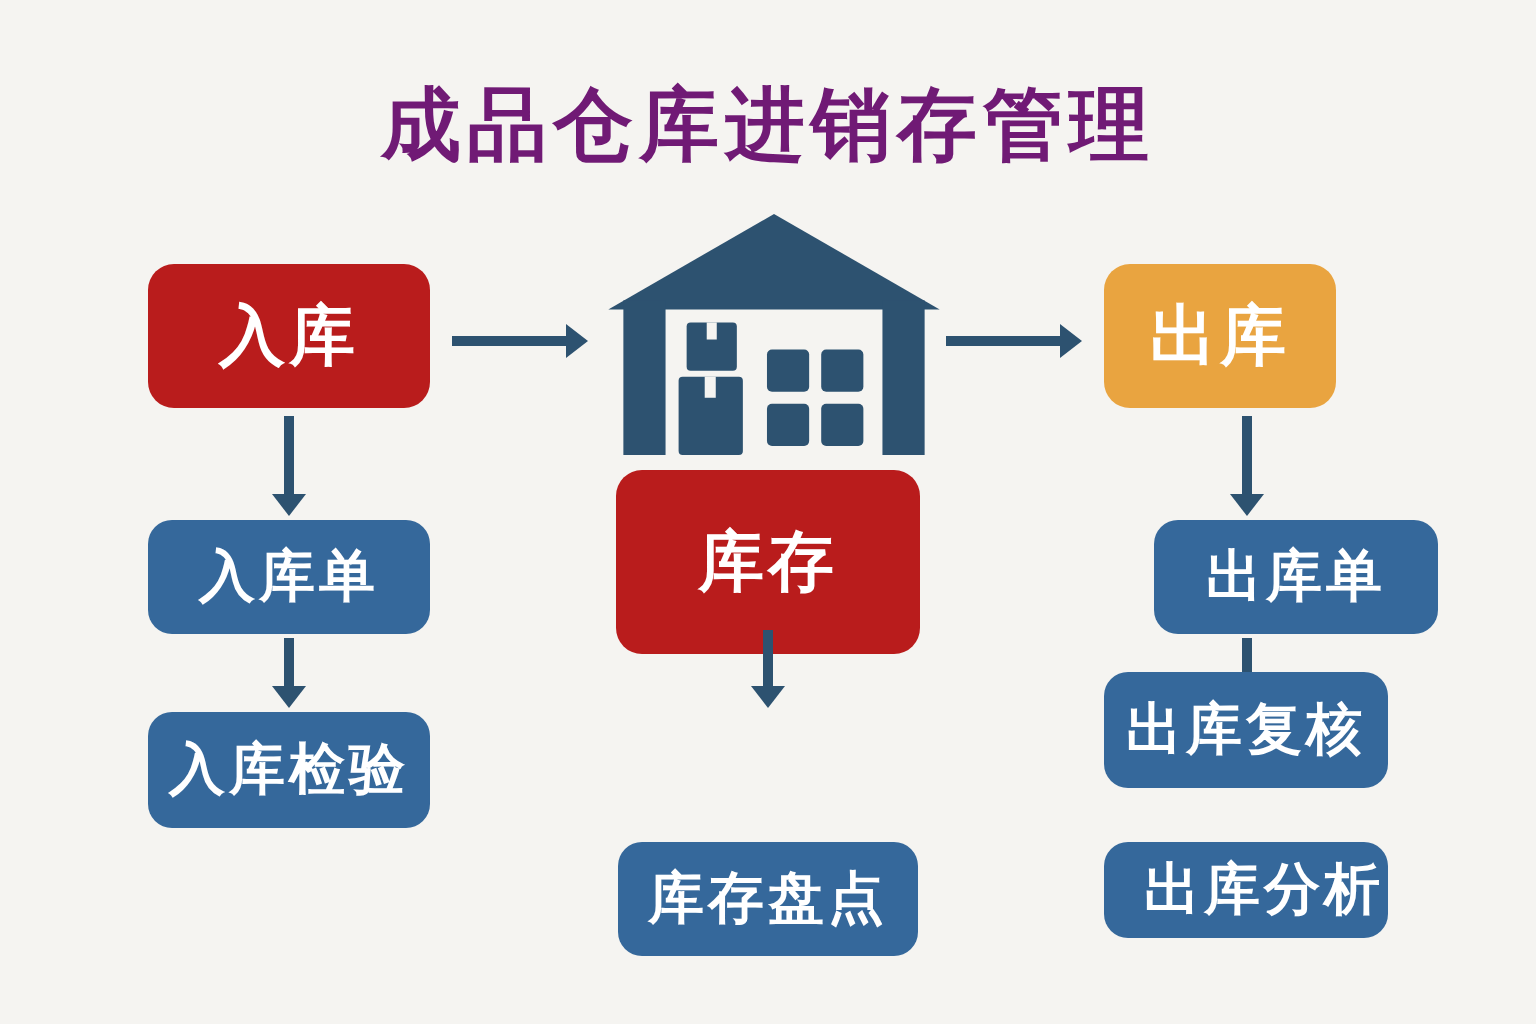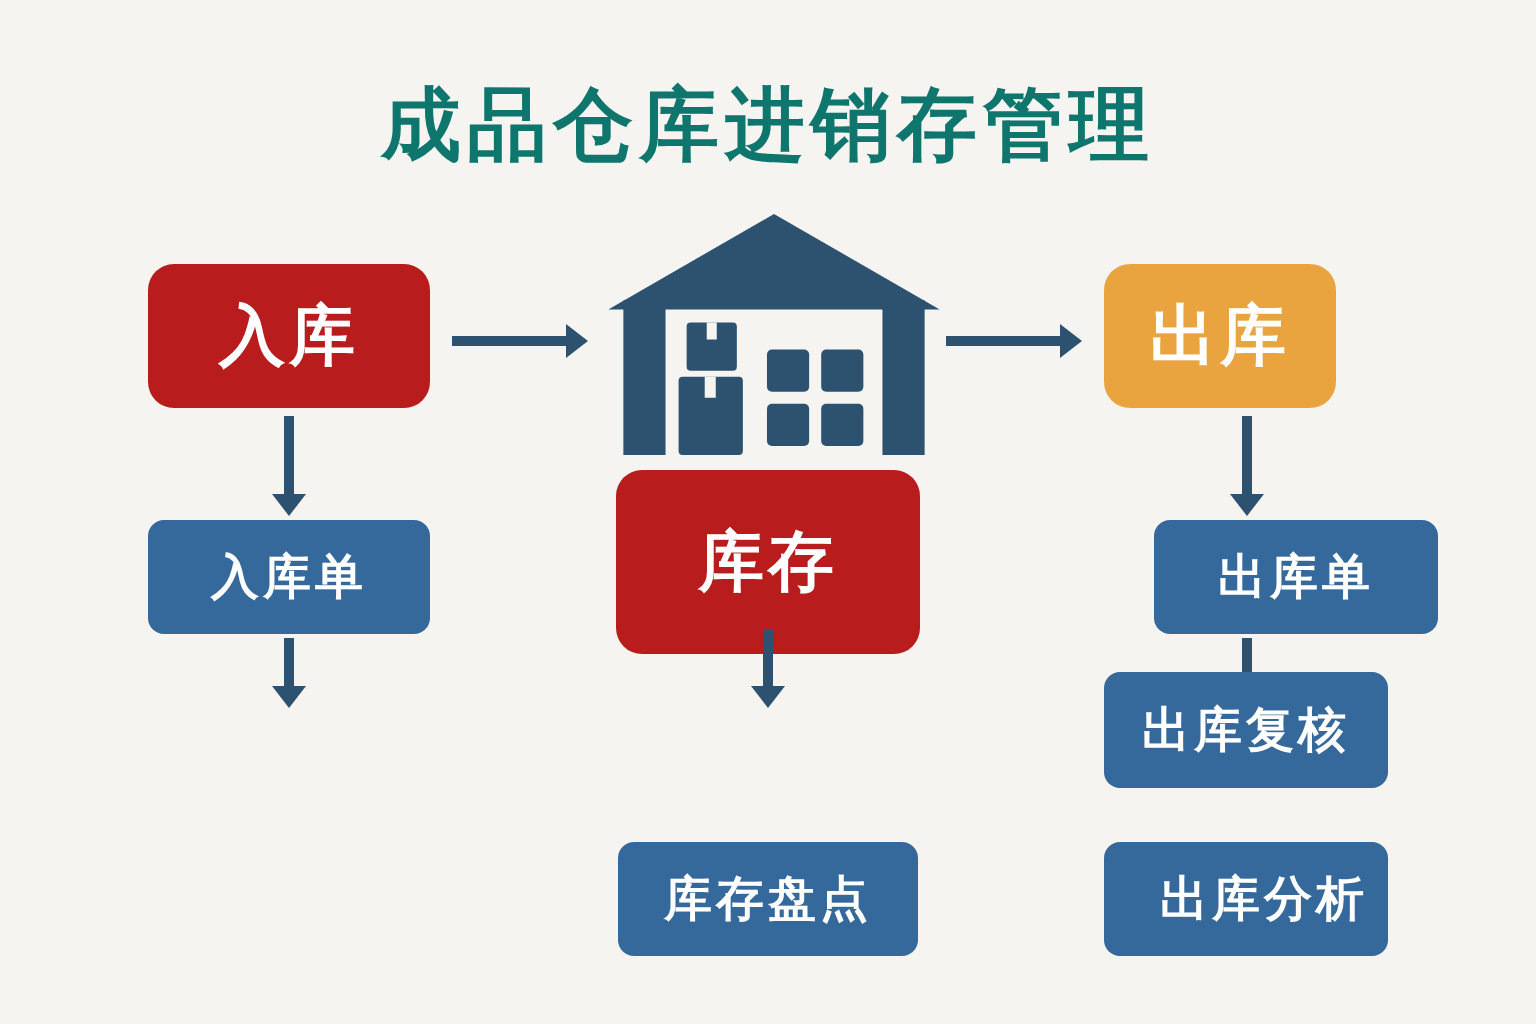--- a/index.html
+++ b/index.html
@@ -16,36 +16,36 @@
     overflow: hidden;
   }
   .title {
     position: absolute;
     left: 0;
     right: 0;
     top: 72px;
     text-align: center;
     font-size: 80px;
     font-weight: bold;
-    color: #0f766e;
+    color: #701a75;
     letter-spacing: 6px;
   }
   .node {
     position: absolute;
     display: flex;
     align-items: center;
     justify-content: center;
     color: #ffffff;
     font-weight: bold;
     border-radius: 26px;
     box-sizing: border-box;
     letter-spacing: 4px;
   }
   .node.header { font-size: 66px; }
-  .node.step   { font-size: 48px; border-radius: 16px; }
+  .node.step   { font-size: 56px; border-radius: 24px; }
   .green  { background: #b91c1c; }
   .orange { background: #e9a440; }
   .blue   { background: #35689b; }
 
   .arrow-v {
     position: absolute;
     display: flex;
     flex-direction: column;
     align-items: center;
     width: 34px;
@@ -100,20 +100,21 @@
     <div class="head"></div>
   </div>
 
   <div class="node step blue" style="left:148px; top:520px; width:282px; height:114px;">入库单</div>
 
   <div class="arrow-v" style="left:272px; top:638px; height:70px;">
     <div class="shaft"></div>
     <div class="head"></div>
   </div>
 
+  <div class="node step blue" style="left:148px; top:712px; width:282px; height:116px;">入库检验</div>
 
 
   <div class="arrow-h" style="left:452px; top:324px; width:136px;">
     <div class="shaft"></div>
     <div class="head"></div>
   </div>
 
   <svg class="warehouse" viewBox="0 0 330 240">
     <g fill="#2d5270">
       <polygon points="165,0 330,95 0,95"></polygon>
@@ -156,15 +157,15 @@
 
   <div class="node step blue" style="left:1154px; top:520px; width:284px; height:114px;">出库单</div>
 
   <div class="arrow-v" style="left:1230px; top:638px; height:70px;">
     <div class="shaft"></div>
     <div class="head"></div>
   </div>
 
   <div class="node step blue" style="left:1104px; top:672px; width:284px; height:116px;">出库复核</div>
 
-  <div class="node step blue" style="left:1104px; top:842px; width:284px; height:114px;padding-left:36px;">出库分析</div>
+  <div class="node step blue" style="left:1104px; top:842px; width:284px; height:96px;padding-left:36px;">出库分析</div>
 
 </div>
 
 </body></html>

